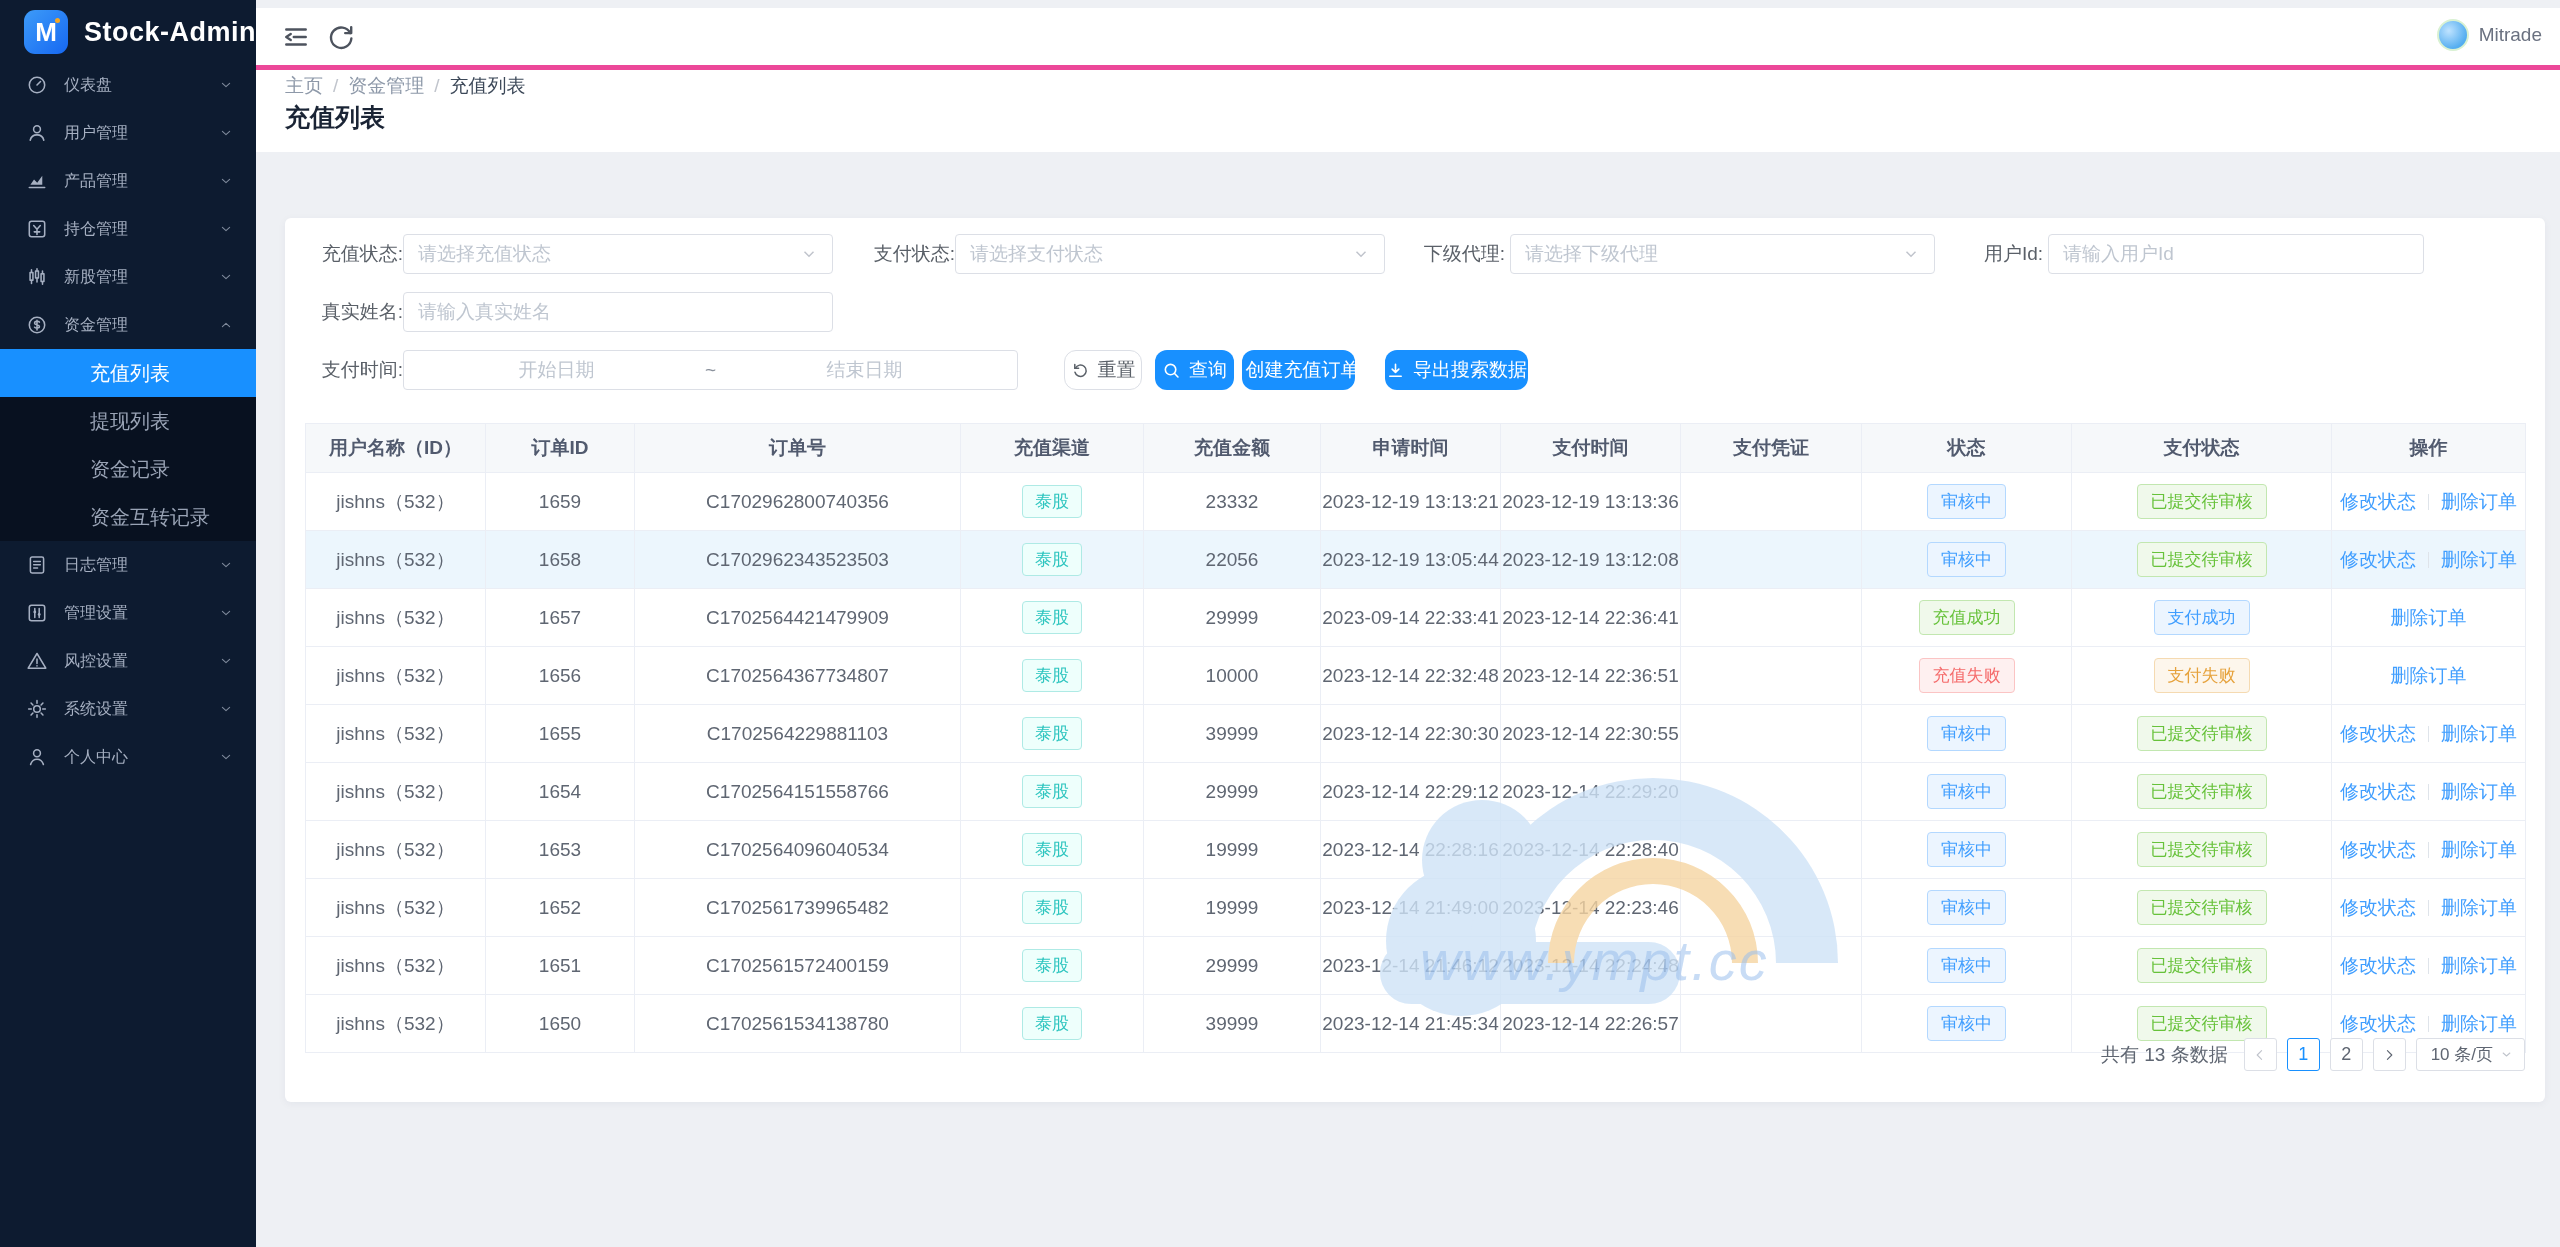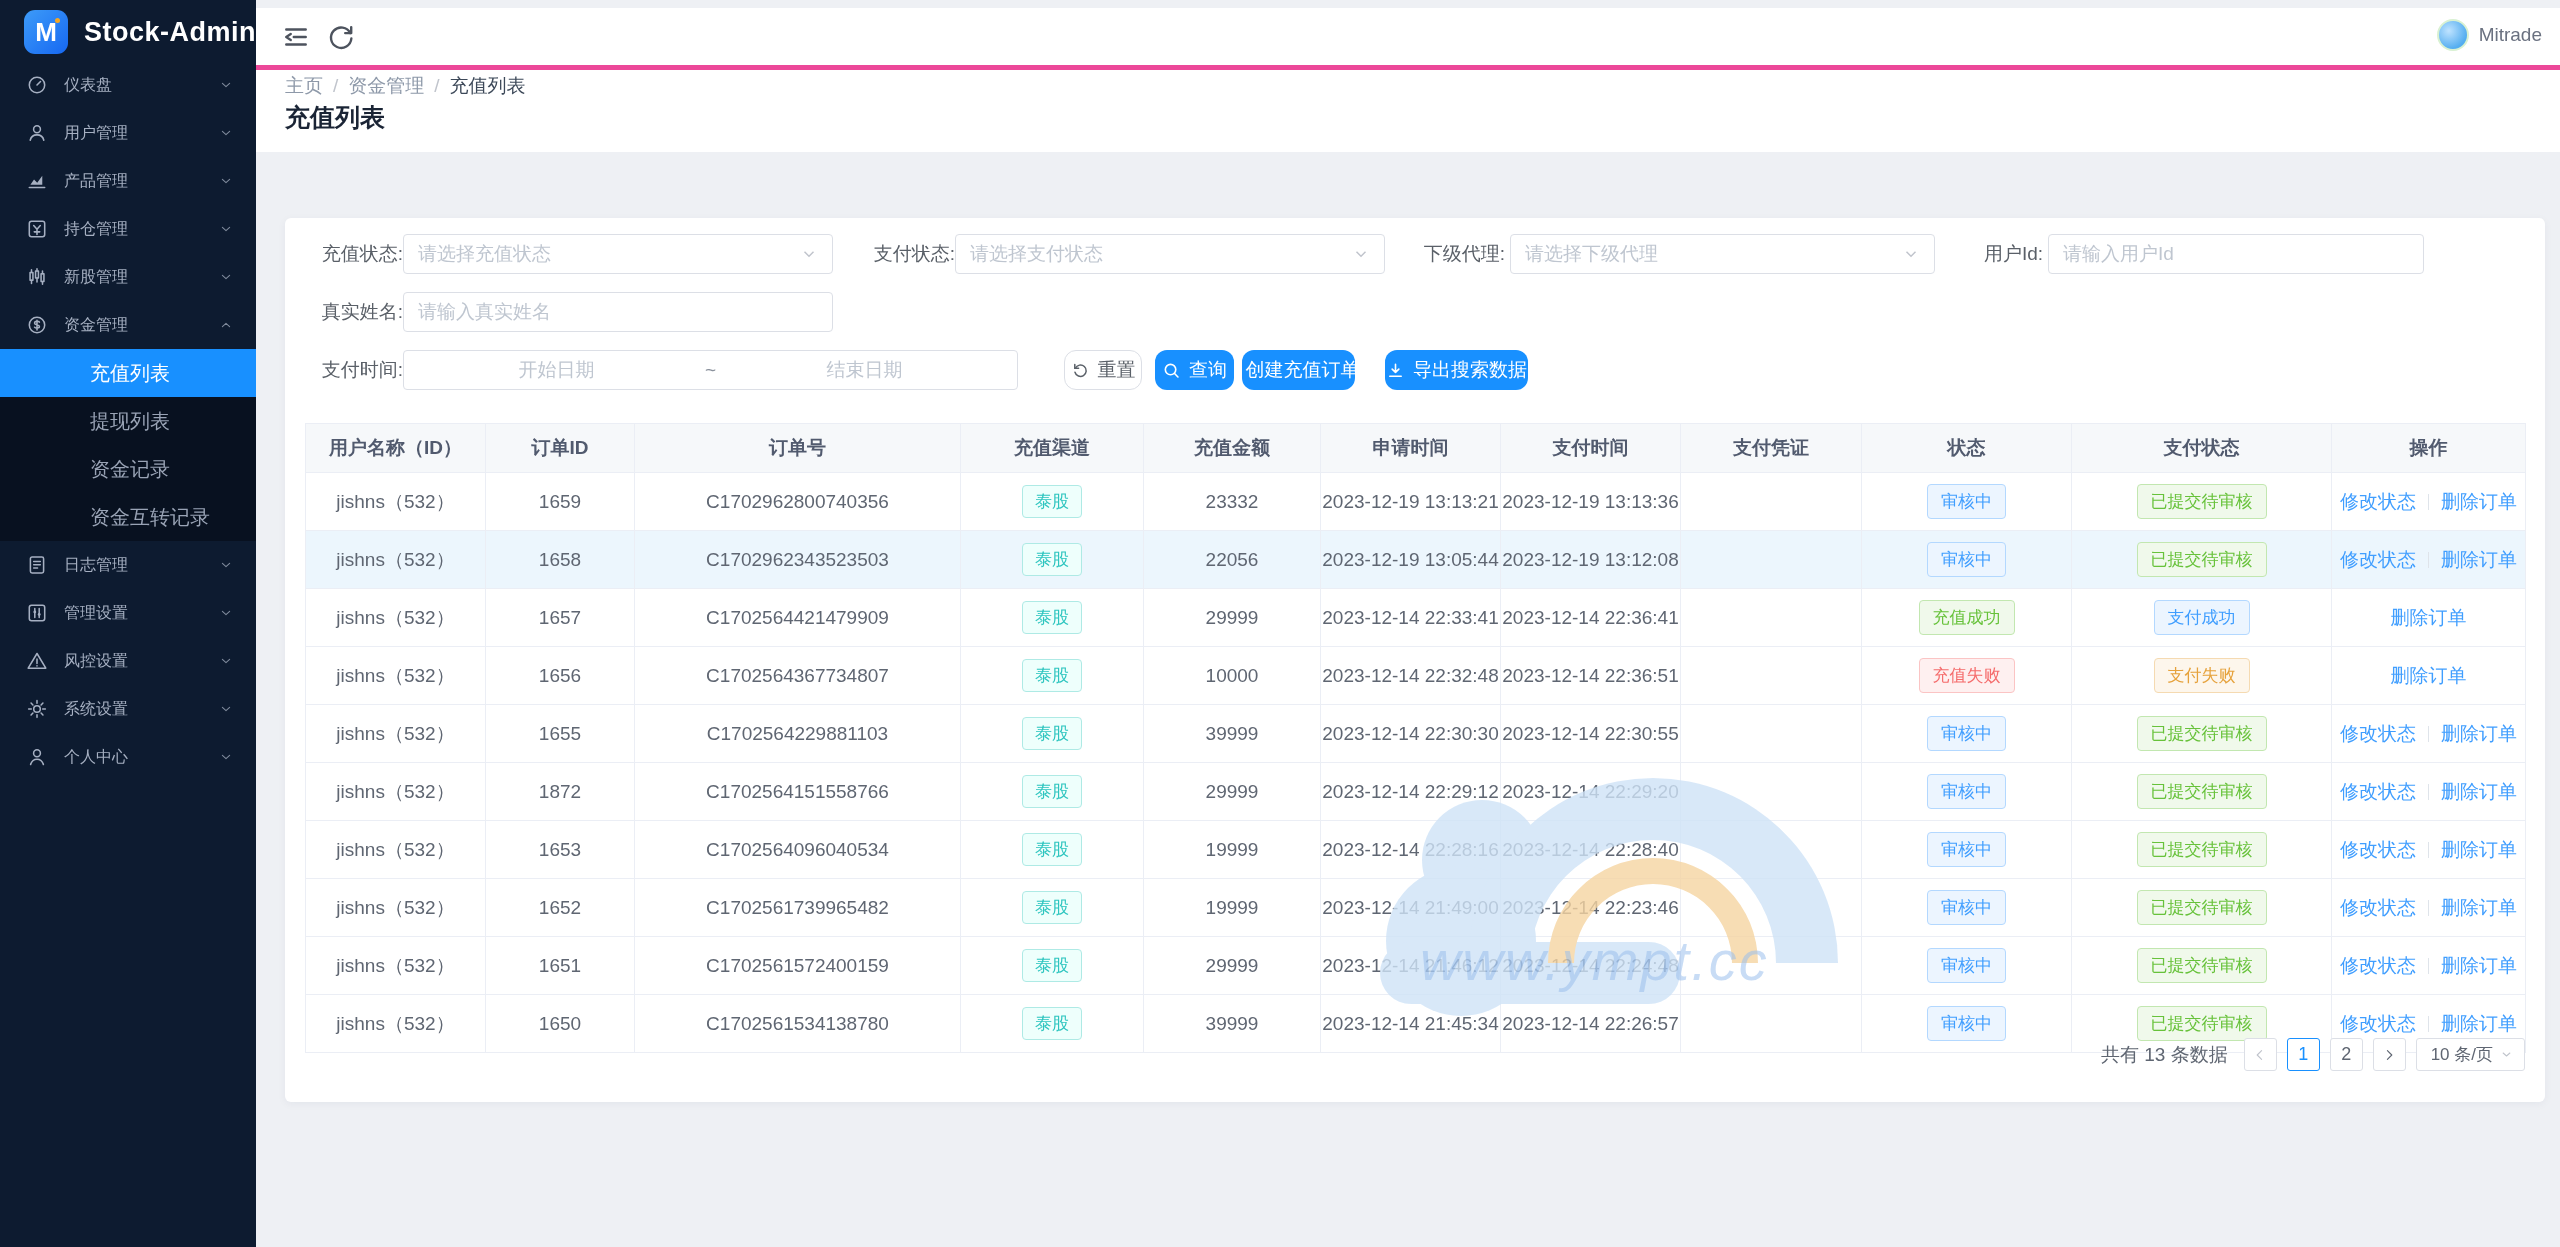--- a/index.html
+++ b/index.html
@@ -457,21 +457,21 @@
             <td><span class="badge blue">审核中</span></td>
             <td><span class="badge green">已提交待审核</span></td>
             <td><span class="alink">修改状态</span><span class="adiv"></span><span class="alink">删除订单</span></td>
           </tr>
           <tr>
             <td>jishns（532）</td>
             <td>1657</td>
             <td>C1702564421479909</td>
             <td><span class="tag-teal">泰股</span></td>
             <td>29999</td>
-            <td>2023-12-14 22:33:41</td>
+            <td>2023-09-14 22:33:41</td>
             <td>2023-12-14 22:36:41</td>
             <td></td>
             <td><span class="badge green">充值成功</span></td>
             <td><span class="badge blue">支付成功</span></td>
             <td><span class="alink">删除订单</span></td>
           </tr>
           <tr>
             <td>jishns（532）</td>
             <td>1656</td>
             <td>C1702564367734807</td>
@@ -492,21 +492,21 @@
             <td>39999</td>
             <td>2023-12-14 22:30:30</td>
             <td>2023-12-14 22:30:55</td>
             <td></td>
             <td><span class="badge blue">审核中</span></td>
             <td><span class="badge green">已提交待审核</span></td>
             <td><span class="alink">修改状态</span><span class="adiv"></span><span class="alink">删除订单</span></td>
           </tr>
           <tr>
             <td>jishns（532）</td>
-            <td>1872</td>
+            <td>1654</td>
             <td>C1702564151558766</td>
             <td><span class="tag-teal">泰股</span></td>
             <td>29999</td>
             <td>2023-12-14 22:29:12</td>
             <td>2023-12-14 22:29:20</td>
             <td></td>
             <td><span class="badge blue">审核中</span></td>
             <td><span class="badge green">已提交待审核</span></td>
             <td><span class="alink">修改状态</span><span class="adiv"></span><span class="alink">删除订单</span></td>
           </tr>

